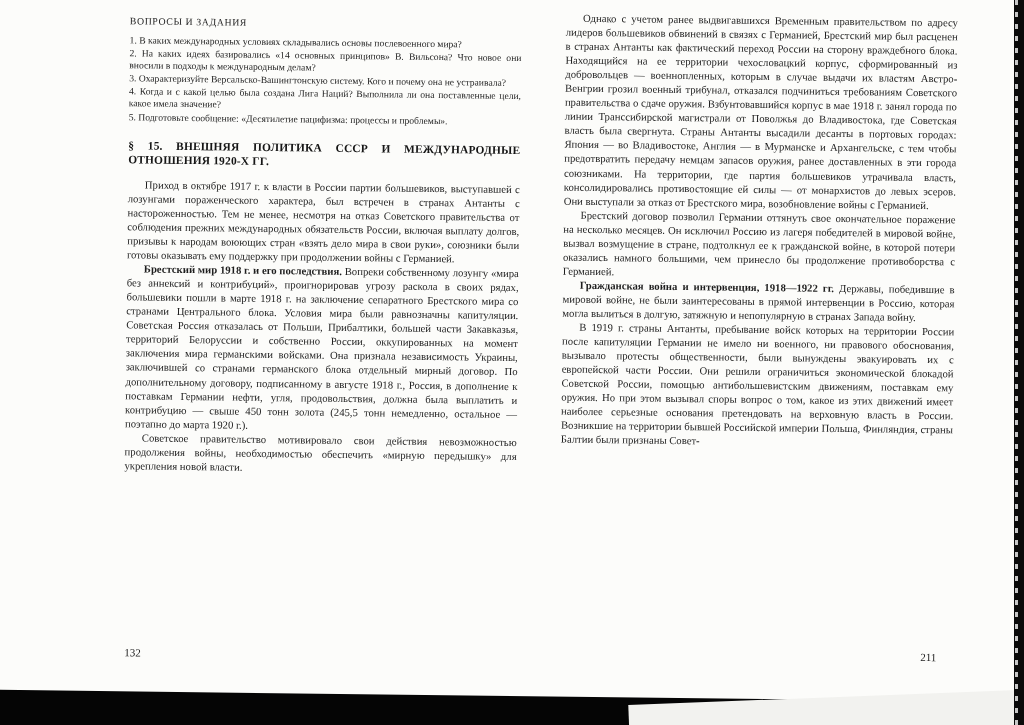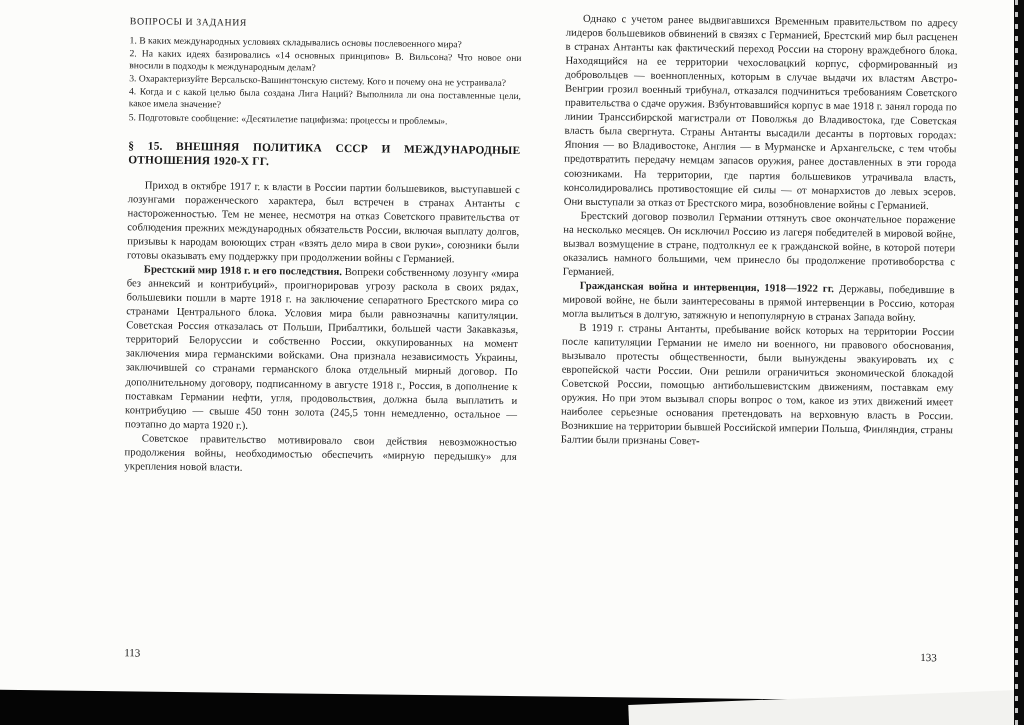--- a/index.html
+++ b/index.html
@@ -98,21 +98,21 @@
     <p class="body-p indent"><b class="lead"></b><span>Советское правительство мотивировало свои действия невозможностью продолжения войны, необходимостью обеспечить «мирную передышку» для укрепления новой власти.</span></p>
   </div>
 
   <div class="col col-right">
     <p class="body-p indent"><b class="lead"></b><span>Однако с учетом ранее выдвигавшихся Временным правительством по адресу лидеров большевиков обвинений в связях с Германией, Брестский мир был расценен в странах Антанты как фактический переход России на сторону враждебного блока. Находящийся на ее территории чехословацкий корпус, сформированный из добровольцев — военнопленных, которым в случае выдачи их властям Австро-Венгрии грозил военный трибунал, отказался подчиниться требованиям Советского правительства о сдаче оружия. Взбунтовавшийся корпус в мае 1918 г. занял города по линии Транссибирской магистрали от Поволжья до Владивостока, где Советская власть была свергнута. Страны Антанты высадили десанты в портовых городах: Япония — во Владивостоке, Англия — в Мурманске и Архангельске, с тем чтобы предотвратить передачу немцам запасов оружия, ранее доставленных в эти города союзниками. На территории, где партия большевиков утрачивала власть, консолидировались противостоящие ей силы — от монархистов до левых эсеров. Они выступали за отказ от Брестского мира, возобновление войны с Германией.</span></p>
     <p class="body-p indent"><b class="lead"></b><span>Брестский договор позволил Германии оттянуть свое окончательное поражение на несколько месяцев. Он исключил Россию из лагеря победителей в мировой войне, вызвал возмущение в стране, подтолкнул ее к гражданской войне, в которой потери оказались намного большими, чем принесло бы продолжение противоборства с Германией.</span></p>
     <p class="body-p indent"><b class="lead">Гражданская война и интервенция, 1918—1922 гг. </b><span>Державы, победившие в мировой войне, не были заинтересованы в прямой интервенции в Россию, которая могла вылиться в долгую, затяжную и непопулярную в странах Запада войну.</span></p>
     <p class="body-p indent"><b class="lead"></b><span>В 1919 г. страны Антанты, пребывание войск которых на территории России после капитуляции Германии не имело ни военного, ни правового обоснования, вызывало протесты общественности, были вынуждены эвакуировать их с европейской части России. Они решили ограничиться экономической блокадой Советской России, помощью антибольшевистским движениям, поставкам ему оружия. Но при этом вызывал споры вопрос о том, какое из этих движений имеет наиболее серьезные основания претендовать на верховную власть в России. Возникшие на территории бывшей Российской империи Польша, Финляндия, страны Балтии были признаны Совет-</span></p>
   </div>
 
-  <div class="page-num page-num-left">113</div>
-  <div class="page-num page-num-right">133</div>
+  <div class="page-num page-num-left">132</div>
+  <div class="page-num page-num-right">211</div>
 </div>
 
 <div class="under-edge"></div>
 
 <div class="edge-strip">
   <div class="edge-dashes"></div>
 </div>
 
 </body></html>

